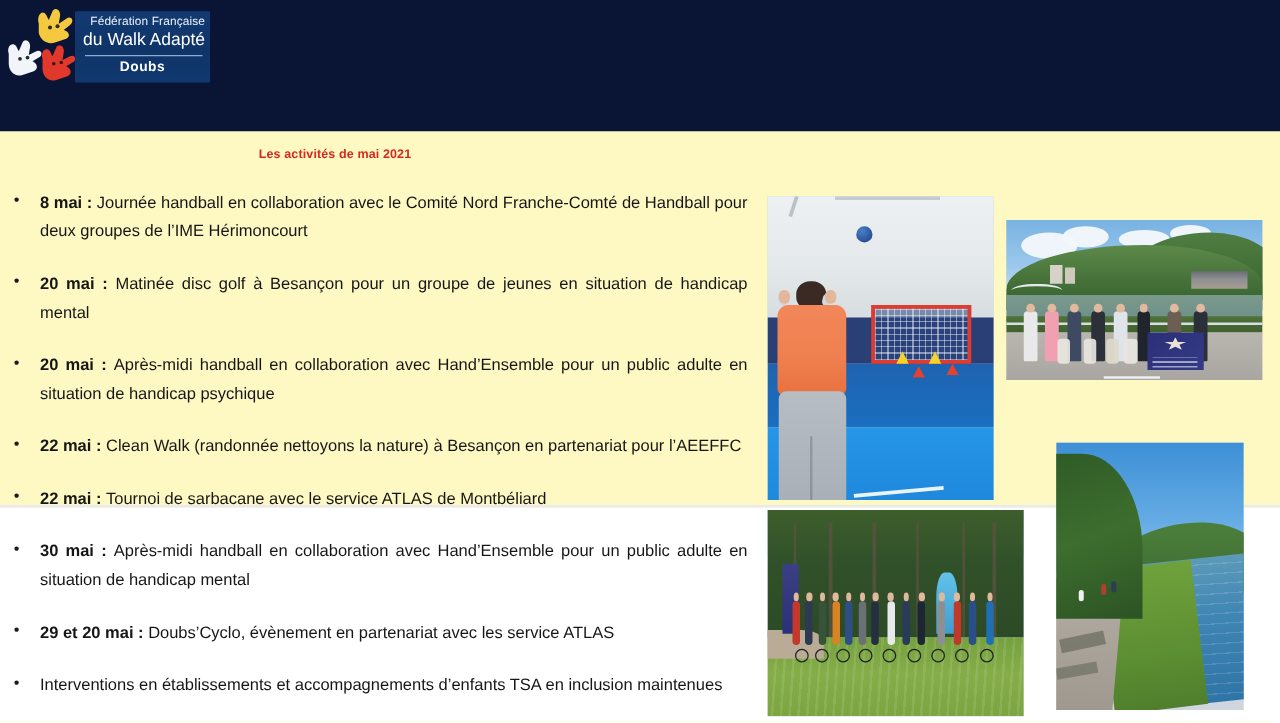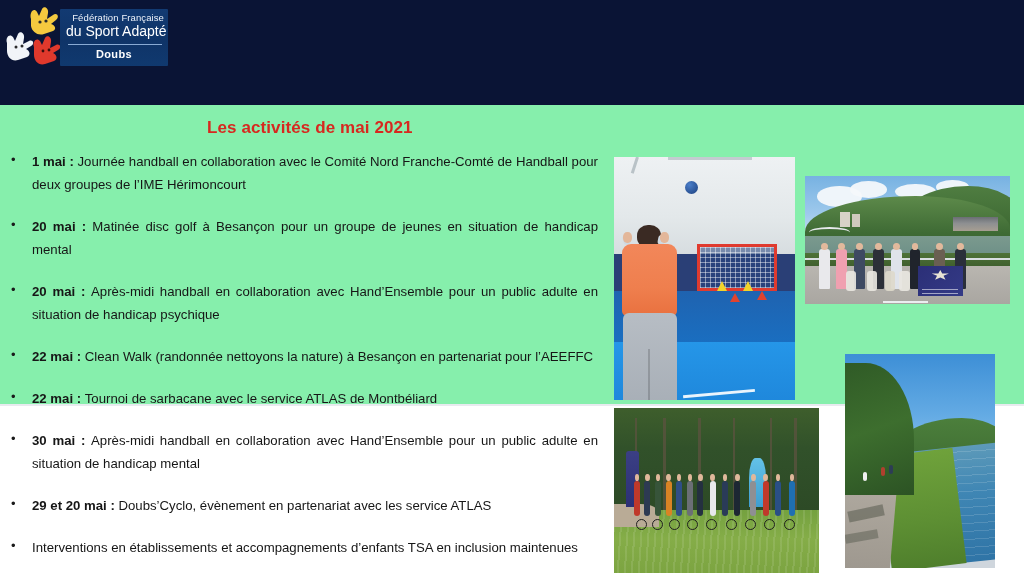--- a/index.html
+++ b/index.html
@@ -3,21 +3,21 @@
 <meta charset="utf-8">
 <title>Newsletter CDSA Doubs</title>
 <style>
   html,body{margin:0;padding:0;}
   body{
     width:1024px;height:578px;overflow:hidden;
     background:#ffffff;
     font-family:"Liberation Sans", sans-serif;
     position:relative;
   }
-  .page{position:relative;width:1024px;height:406px;background:#86efac;
+  .page{position:relative;width:1024px;height:406px;background:#fef9c3;
         border-bottom:2px solid #e8eaef;box-sizing:border-box;}
 
   
   .header{position:absolute;left:0;top:0;width:1024px;height:105px;background:#0a1435;}
   .logo-box{position:absolute;left:4px;top:3px;width:164px;height:70px;}
   .mascots{position:absolute;left:0;top:2px;width:62px;height:66px;}
   .logo-plate{position:absolute;left:56px;top:6px;width:108px;height:57px;
       background:linear-gradient(180deg,#123a72 0%,#0f3468 55%,#10396f 100%);
       border-radius:1px;}
   .plate-l1{position:absolute;left:10px;top:3px;right:4px;color:#eef3fb;font-size:9.5px;
@@ -28,21 +28,21 @@
   .plate-l3{position:absolute;left:0;top:39px;right:0;color:#ffffff;font-size:11px;
       font-weight:bold;text-align:center;letter-spacing:.4px;}
 
   .title{position:absolute;left:176px;top:22px;width:672px;
      color:#f2f4fa;font-size:24px;line-height:33px;text-align:center;
      font-weight:normal;letter-spacing:.1px;}
   .title .l2{display:block;}
 
   
   .h-activities{position:absolute;left:207px;top:118px;color:#d7281f;
-     font-size:17px;font-weight:bold;letter-spacing:.1px;white-space:nowrap;}
+     font-size:10px;font-weight:bold;letter-spacing:.1px;white-space:nowrap;}
   .h-images{position:absolute;left:729px;top:125px;color:#d7281f;
      font-size:15.5px;font-weight:bold;letter-spacing:.1px;white-space:nowrap;}
 
   
   .list{position:absolute;left:0;top:150px;width:606px;}
   .item{position:relative;padding-left:32px;margin-bottom:19px;}
   .item .dot{position:absolute;left:11px;top:1px;color:#1a1a1a;font-size:13px;line-height:18px;}
   .item .txt{display:block;color:#161616;font-size:13.2px;line-height:23px;
      text-align:justify;text-justify:inter-word;padding-right:8px;}
   .item .txt b{font-weight:bold;}
@@ -214,34 +214,34 @@
         <g transform="translate(28,32)">
           <path d="M2 10 C0 4,5 0,8 4 L10 8 L13 1 C15 -3,20 0,19 5 L18 11 L24 8 C28 6,30 11,26 13
                    L21 16 C25 18,26 22,22 24 L13 27 C7 29,2 24,2 18 Z" fill="#e0392c"></path>
           <circle cx="11" cy="14" r="1.4" fill="#3a0f0c"></circle>
           <circle cx="17" cy="13" r="1.4" fill="#3a0f0c"></circle>
         </g>
       </svg>
 
       <div class="logo-plate">
         <div class="plate-l1">Fédération Française</div>
-        <div class="plate-l2">du Sport Adapté</div>
+        <div class="plate-l2">du Walk Adapté</div>
         <div class="plate-rule"></div>
         <div class="plate-l3">Doubs</div>
       </div>
     </div>
 
   </div>
 
   <div class="h-activities">Les activités de mai 2021</div>
 
   <div class="list">
     <div class="item">
       <span class="dot">•</span>
-      <span class="txt"><b>1 mai : </b><span>Journée handball en collaboration avec le Comité Nord Franche-Comté de Handball pour deux groupes de l’IME Hérimoncourt</span></span>
+      <span class="txt"><b>8 mai : </b><span>Journée handball en collaboration avec le Comité Nord Franche-Comté de Handball pour deux groupes de l’IME Hérimoncourt</span></span>
     </div>
     <div class="item">
       <span class="dot">•</span>
       <span class="txt"><b>20 mai : </b><span>Matinée disc golf à Besançon pour un groupe de jeunes en situation de handicap mental</span></span>
     </div>
     <div class="item">
       <span class="dot">•</span>
       <span class="txt"><b>20 mai : </b><span>Après-midi handball en collaboration avec Hand’Ensemble pour un public adulte en situation de handicap psychique</span></span>
     </div>
     <div class="item">

